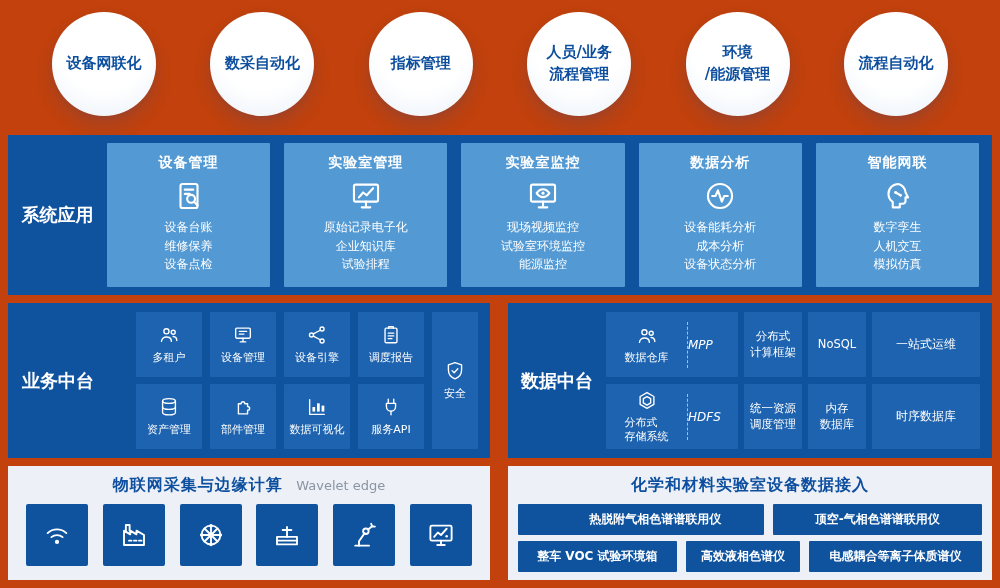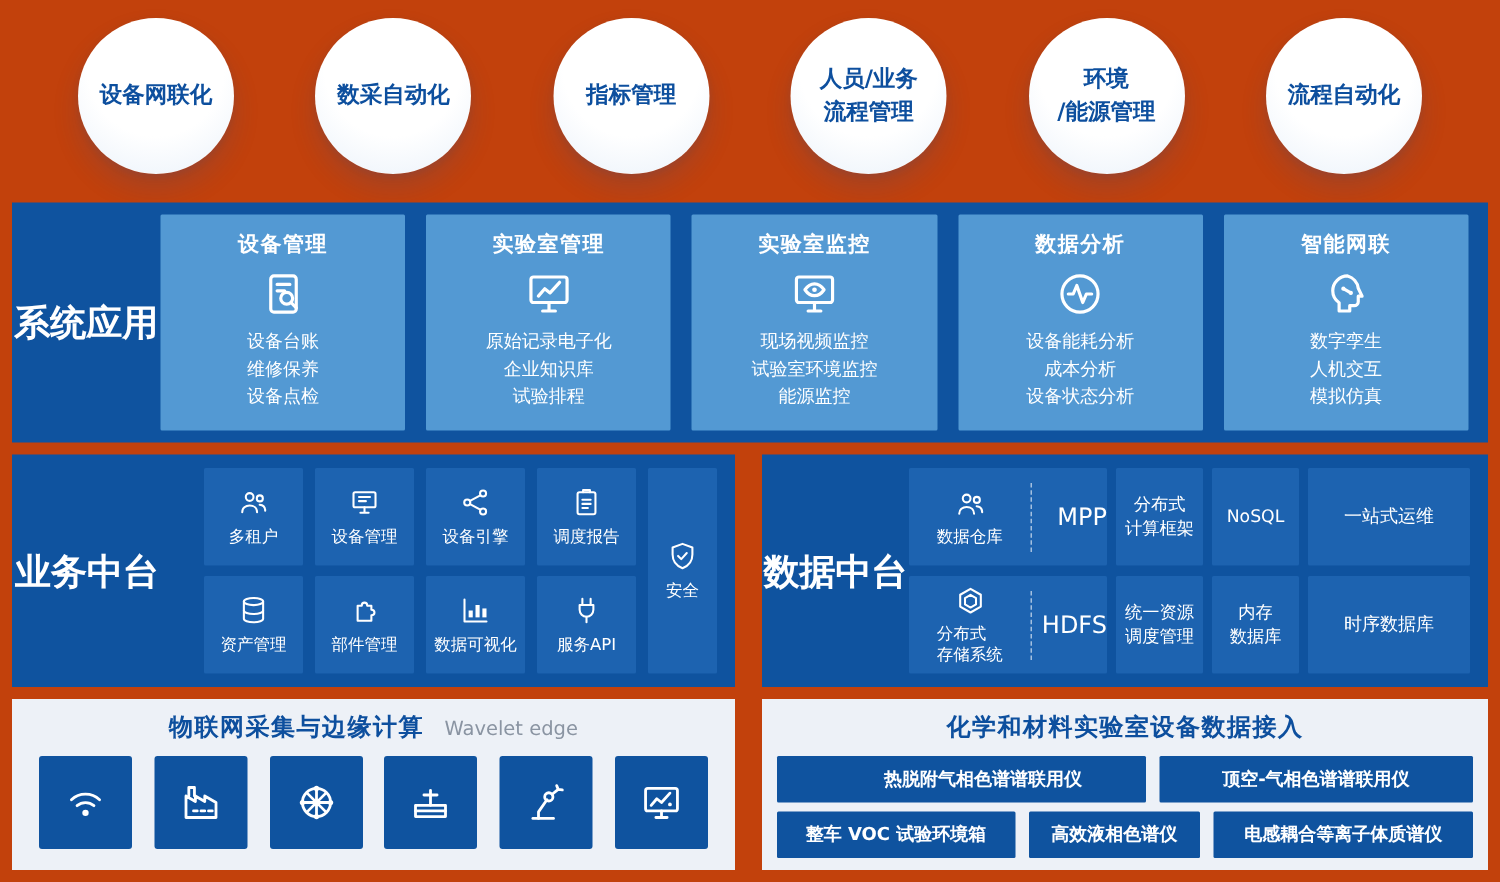--- a/index.html
+++ b/index.html
@@ -9,21 +9,21 @@
   
   .top-row{position:absolute;top:8px;left:52px;right:52px;height:112px;display:flex;justify-content:space-between;align-items:center;}
   .circle{width:104px;height:104px;border-radius:50%;
     background:radial-gradient(circle at 50% 32%, #ffffff 52%, #e9f1fa 100%);
     box-shadow:0 10px 18px rgba(20,80,160,0.16),0 2px 5px rgba(20,80,160,0.10);
     display:flex;flex-direction:column;align-items:center;justify-content:center;
     color:#0d4f9e;font-weight:bold;font-size:15px;line-height:1.45;text-align:center;}
 
   
   .apps{position:absolute;top:135px;left:8px;width:984px;height:160px;background:#0f539f;display:flex;align-items:center;}
-  .section-label{color:#fff;font-size:24px;font-weight:bold;flex:0 0 auto;text-align:center;}
+  .section-label{color:#fff;font-size:18px;font-weight:bold;flex:0 0 auto;text-align:center;}
   .apps .section-label{width:99px;}
   .cards{display:flex;gap:14px;flex:1;padding-right:13px;}
   .app-card{flex:1;height:144px;background:#5399d3;color:#fff;text-align:center;border-radius:1px;}
   .app-card .t{font-size:14px;font-weight:bold;margin-top:11px;letter-spacing:1px;}
   .app-card .icon{display:block;width:34px;height:34px;margin:7px auto 5px;}
   .app-card .items{font-size:12px;line-height:1.55;}
 
   
   .mid{position:absolute;top:303px;left:8px;width:984px;height:155px;display:flex;gap:18px;}
   .panel-dark{background:#0f539f;display:flex;align-items:center;}
@@ -39,21 +39,21 @@
   .tile .icon{width:22px;height:22px;}
   .tile .lbl{font-size:11px;margin-top:5px;line-height:1.25;}
   .sec-tile{width:46px;height:137px;}
   .data-rows{display:flex;flex-direction:column;gap:7px;flex:1;padding-right:12px;}
   .data-row{display:flex;gap:6px;height:65px;}
   .combo{width:132px;flex:0 0 auto;background:#1d63b0;display:flex;align-items:center;color:#fff;border-radius:1px;}
   .combo-left{flex:1;display:flex;flex-direction:column;align-items:center;justify-content:space-between;}
   .combo-left .icon{width:22px;height:22px;}
   .combo-left .lbl{font-size:11px;margin-top:4px;line-height:1.25;}
   .combo-div{width:0;height:46px;border-left:1px dashed rgba(255,255,255,0.6);}
-  .combo-right{width:50px;text-align:right;font-size:16px;}
+  .combo-right{width:50px;text-align:left;font-size:12px;font-style:italic;}
   .data-tile{font-size:11.5px;line-height:1.35;}
   .data-tile.sm{width:58px;flex:0 0 auto;}
   .data-tile.lg{flex:1;font-size:12px;}
 
   
   .bottom{position:absolute;top:466px;left:8px;width:984px;height:114px;display:flex;gap:18px;}
   .panel-light{background:#edf1f7;}
   #iot{width:482px;flex:0 0 auto;}
   #lab{flex:1;}
   .light-title{text-align:center;padding-top:9px;font-size:16px;font-weight:bold;color:#0d4f9e;letter-spacing:1px;}

